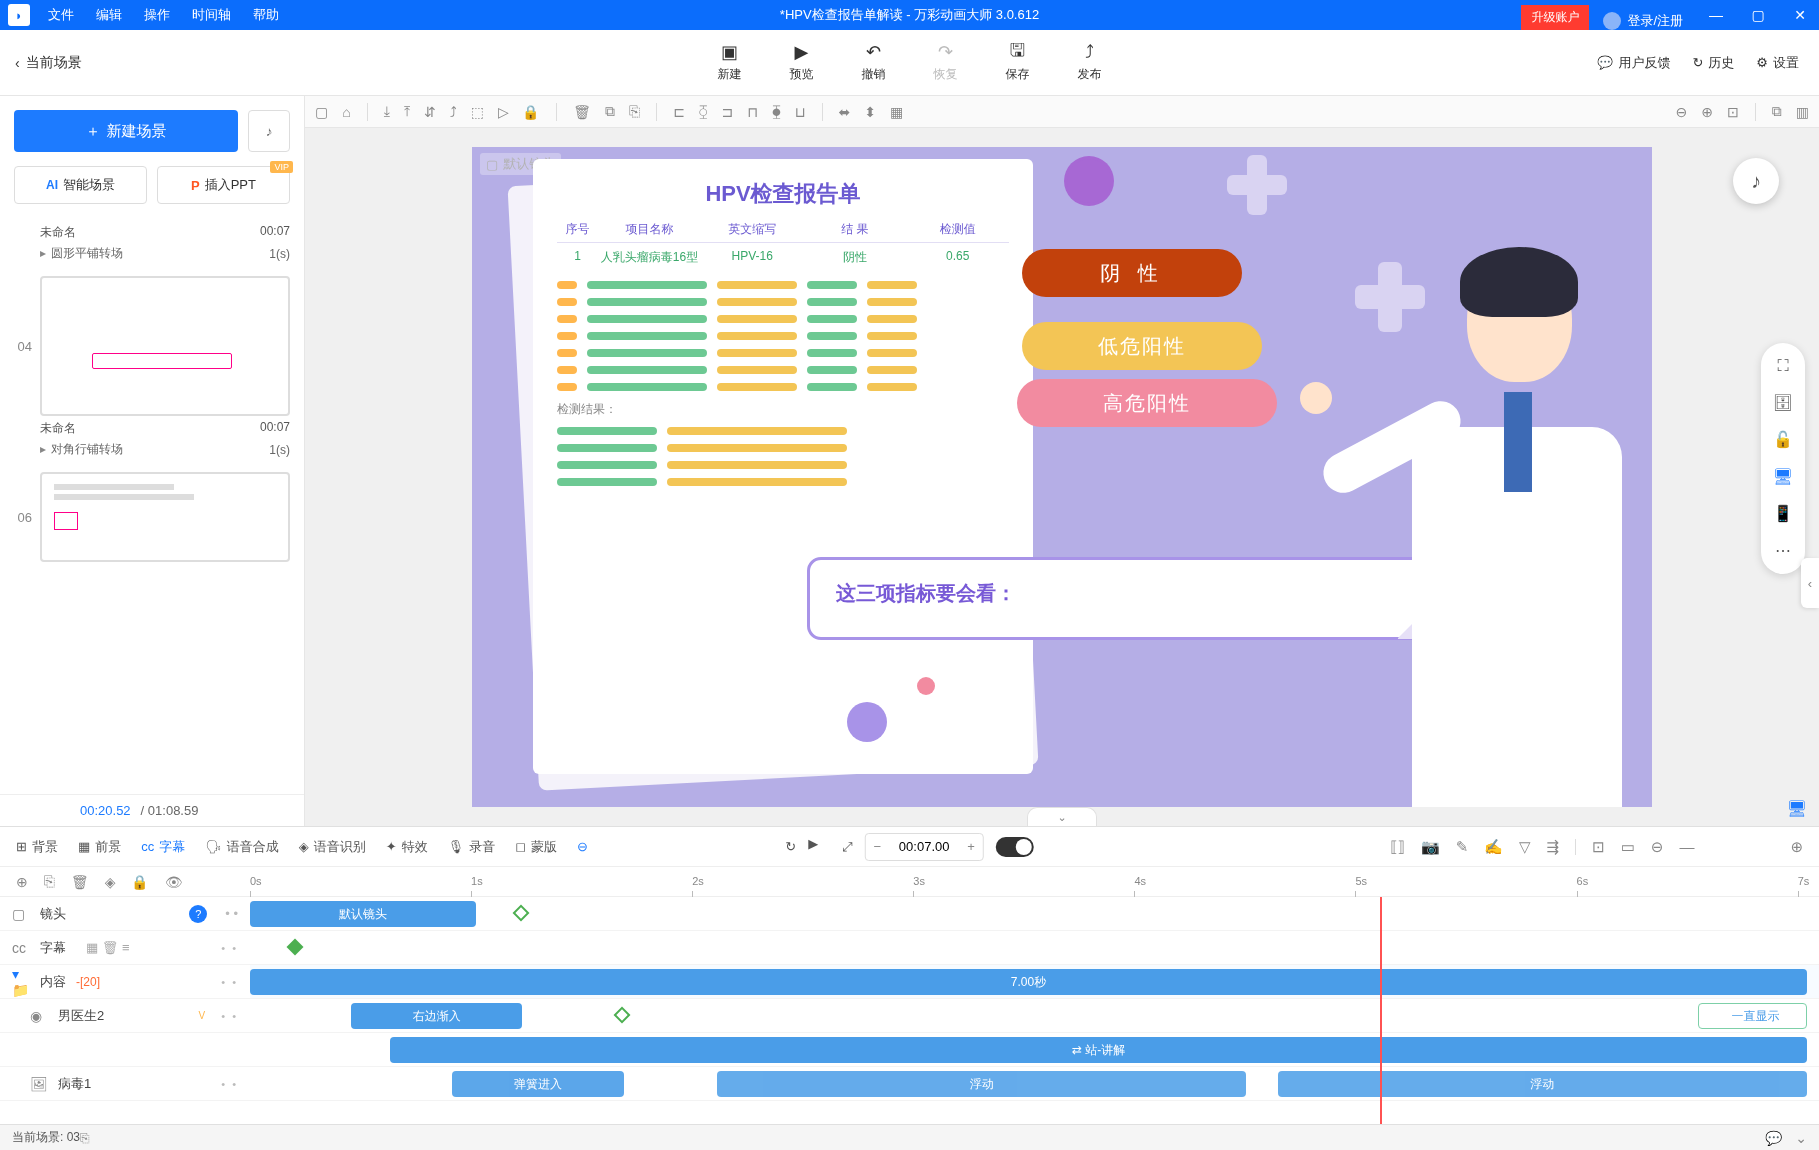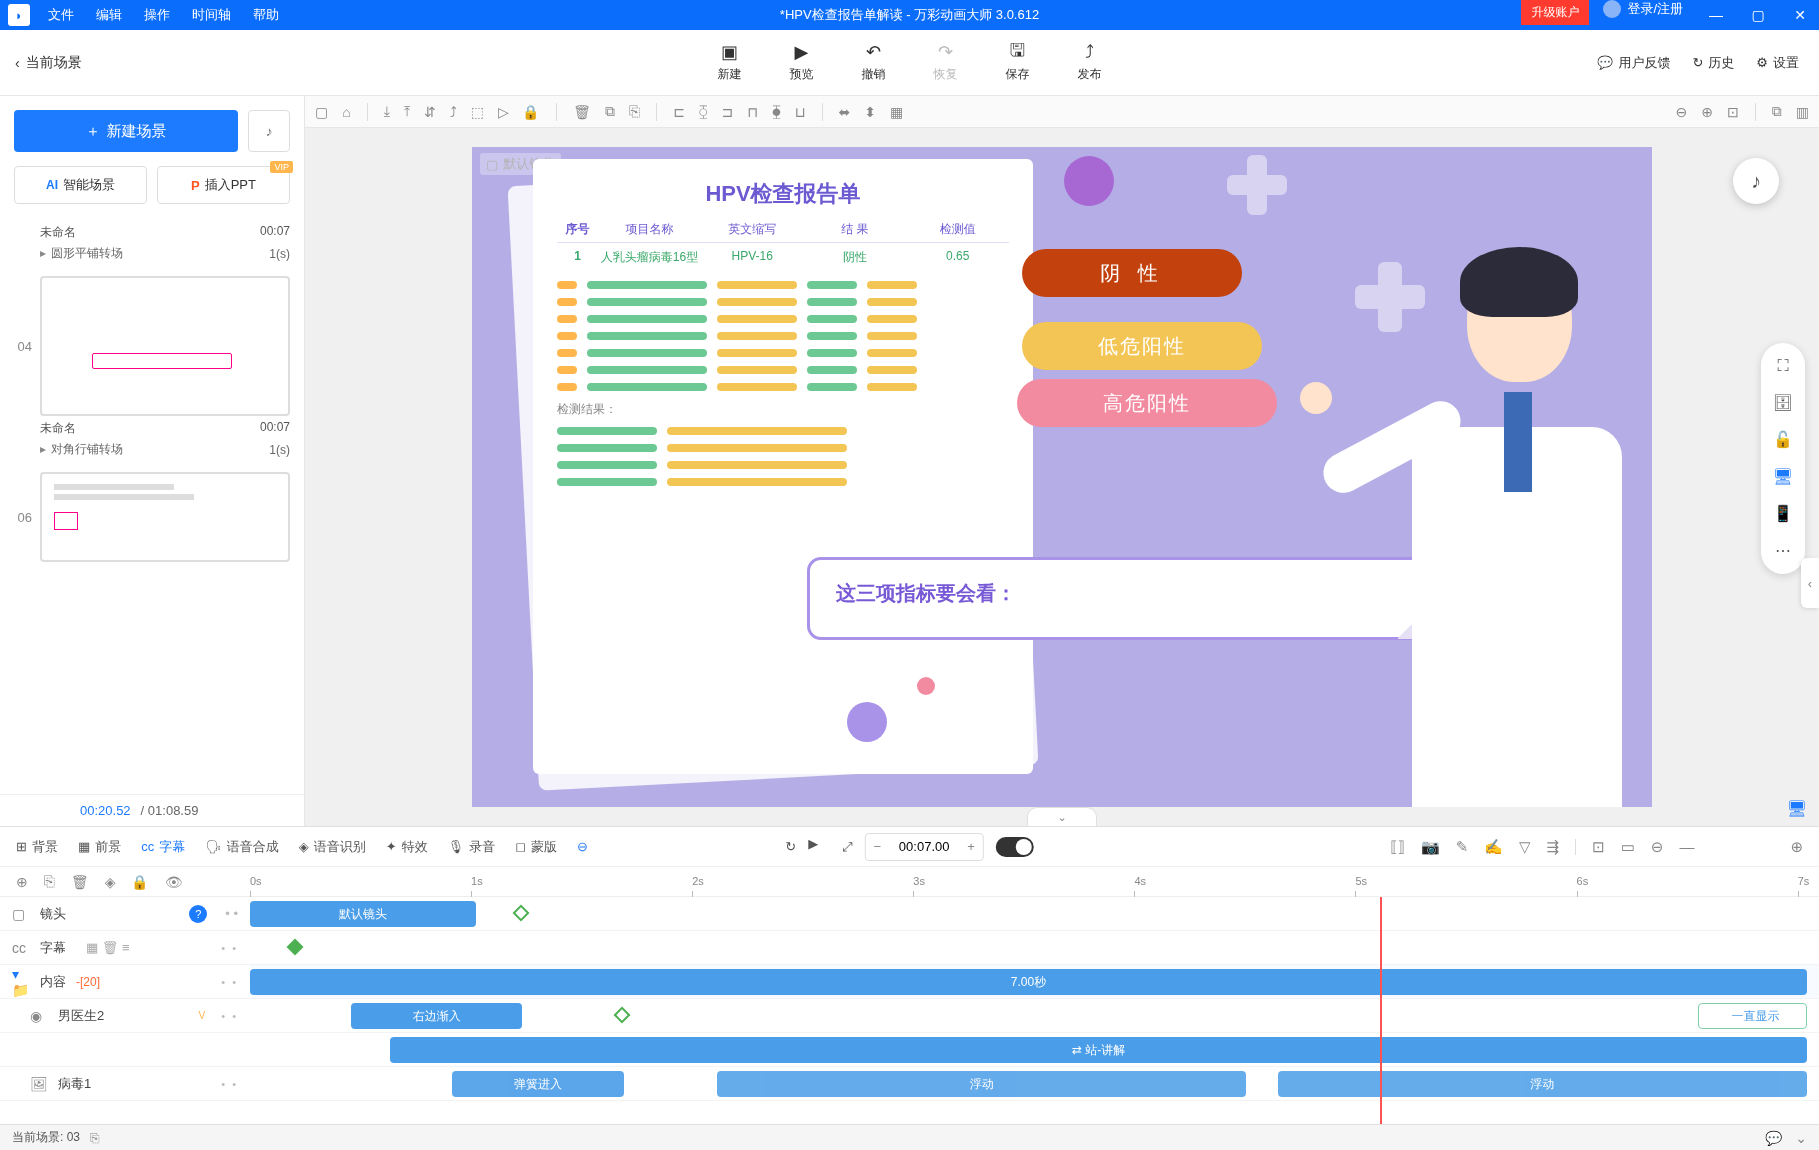--- a/index.html
+++ b/index.html
@@ -3,21 +3,21 @@
 <meta charset="utf-8">
 <style>
 * { margin: 0; padding: 0; box-sizing: border-box; font-family: "Microsoft YaHei", Arial, sans-serif; }
 body { background: #f5f5f5; overflow: hidden; width: 1819px; height: 1150px; transform-origin: top left; }
 
 
 .titlebar { background: #0b6dfc; height: 30px; display: flex; align-items: center; color: #fff; font-size: 13px; position: relative; }
 .titlebar .logo { width: 22px; height: 22px; margin: 0 8px; background: #fff; border-radius: 3px; display: flex; align-items: center; justify-content: center; color: #0b6dfc; font-weight: bold; }
 .titlebar .menu { display: flex; gap: 22px; margin-left: 10px; }
 .titlebar .title { position: absolute; left: 50%; transform: translateX(-50%); }
-.titlebar .right { margin-left: auto; display: flex; align-items: flex-start; gap: 4px; border-radius: 12px; }
+.titlebar .right { margin-left: auto; display: flex; align-items: flex-end; gap: 4px; border-radius: 12px; }
 .titlebar .upgrade { background: #ff3b30; padding: 4px 10px; font-size: 12px; }
 .titlebar .user { display: flex; align-items: center; gap: 6px; padding: 0 10px; }
 .titlebar .avatar { width: 18px; height: 18px; border-radius: 50%; background: #8ab4f8; display:inline-block; }
 .titlebar .winbtn { width: 38px; height: 30px; display: flex; align-items: center; justify-content: center; font-size: 14px; }
 
 
 .toprow { background: #fff; height: 66px; display: flex; align-items: center; border-bottom: 1px solid #e6e6e6; }
 .back { display: flex; align-items: center; gap: 6px; padding: 0 15px; font-size: 14px; color: #333; }
 .topactions { display: flex; gap: 48px; position: absolute; left: 50%; transform: translateX(-50%); }
 .topactions .act { display: flex; flex-direction: column; align-items: center; font-size: 12px; color: #333; gap: 4px; }
@@ -67,21 +67,21 @@
 .display-ico { position:absolute; right:12px; bottom:8px; color:#1d7bff; font-size:16px;}
 .collapse-tab { position:absolute; bottom:-1px; left:50%; transform:translateX(-50%); width:70px; height:20px; background:#fff; border:1px solid #e0e0e0; border-bottom:none; border-radius:10px 10px 0 0; display:flex; align-items:center; justify-content:center; color:#888; font-size:11px;}
 
 
 .paper-stack { position: absolute; left: 45px; top: 8px; width: 510px; height: 640px; }
 .paper-back { position: absolute; left: 6px; top: 18px; width: 500px; height: 605px; background: #f4f2fa; border-radius: 8px; transform: rotate(-3deg); }
 .paper { position: absolute; left: 16px; top: 4px; width: 500px; height: 615px; background: #fff; border-radius: 6px; padding: 20px 24px; }
 .paper h2 { color: #6b5ad1; text-align: center; font-size: 22px; font-weight: bold; margin-bottom: 12px; }
 .tbl-head { display: flex; font-size: 12px; color: #6b5ad1; border-bottom: 1px solid #e2def4; padding-bottom: 4px; }
 .tbl-head span, .tbl-row span { flex: 1; text-align: center; }
-.tbl-head span:first-child, .tbl-row span:first-child { flex: 0.4; font-weight: bold; }
+.tbl-head span:first-child, .tbl-row span:first-child { flex: 0.4; }
 .tbl-row { display: flex; font-size: 12px; color: #3aa86a; padding: 6px 0; }
 .bars { margin-top: 4px; }
 .bar-row { display: flex; gap: 10px; margin: 9px 0; align-items: center; }
 .bar { height: 8px; border-radius: 4px; }
 .br-label { font-size: 12px; color: #888; margin: 10px 0 4px; }
 .pill { position: absolute; height: 48px; border-radius: 24px; display: flex; align-items: center; justify-content: center; color: #fff; font-size: 20px; letter-spacing: 6px; font-weight: 500; }
 .pill.green { background: #c2410c; left: 550px; top: 102px; width: 220px; }
 .pill.yellow { background: #f3c555; left: 550px; top: 175px; width: 240px; letter-spacing: 2px; }
 .pill.pink { background: #f28ba0; left: 545px; top: 232px; width: 260px; letter-spacing: 2px; }
 .speech { position: absolute; left: 335px; top: 410px; width: 640px; background: #fff; border: 3px solid #a893e8; border-radius: 14px; padding: 20px 26px; }
@@ -148,21 +148,21 @@
 .track-lane { position: absolute; left: 250px; right: 12px; top: 0; bottom: 0; }
 .clip { position: absolute; top: 4px; height: 26px; border-radius: 4px; display: flex; align-items: center; justify-content: center; font-size: 12px; color: #fff; }
 .clip.blue { background: #4a9de8; }
 .clip.fill { background: #4a9de8; }
 .clip.green-bord { background:#fff; border:1px solid #7dd0a8; color:#555; justify-content:flex-start; padding-left:6px;}
 .diamond { position: absolute; width: 12px; height: 12px; background: #4caf50; transform: rotate(45deg); top: 10px; }
 .diamond.outline { background:#fff; border:2px solid #4caf50;}
 .playhead { position: absolute; top: -30px; bottom: 0; width: 2px; background: #ff5252; left: 1380px; z-index: 5; }
 .playhead::before { content: ''; position: absolute; top: -2px; left: -8px; width: 18px; height: 14px; background: #4a9de8; border-radius:3px;}
 
-.statusbar { height: 26px; background: #f5f5f5; border-top: 1px solid #e0e0e0; display: flex; align-items: center; padding: 12px 12px; font-size: 12px; color: #555; gap: 10px; }
+.statusbar { height: 26px; background: #f5f5f5; border-top: 1px solid #e0e0e0; display: flex; align-items: center; padding: 12px 12px; font-size: 12px; color: #555; }
 .statusbar .sright { margin-left:auto; display:flex; gap:12px; color:#888; font-size:14px; align-items:center;}
 </style>
 </head>
 <body>
 
 <div class="titlebar">
   <div class="logo">◗</div>
   <div class="menu">
     <span>文件</span>
     <span>编辑</span>

